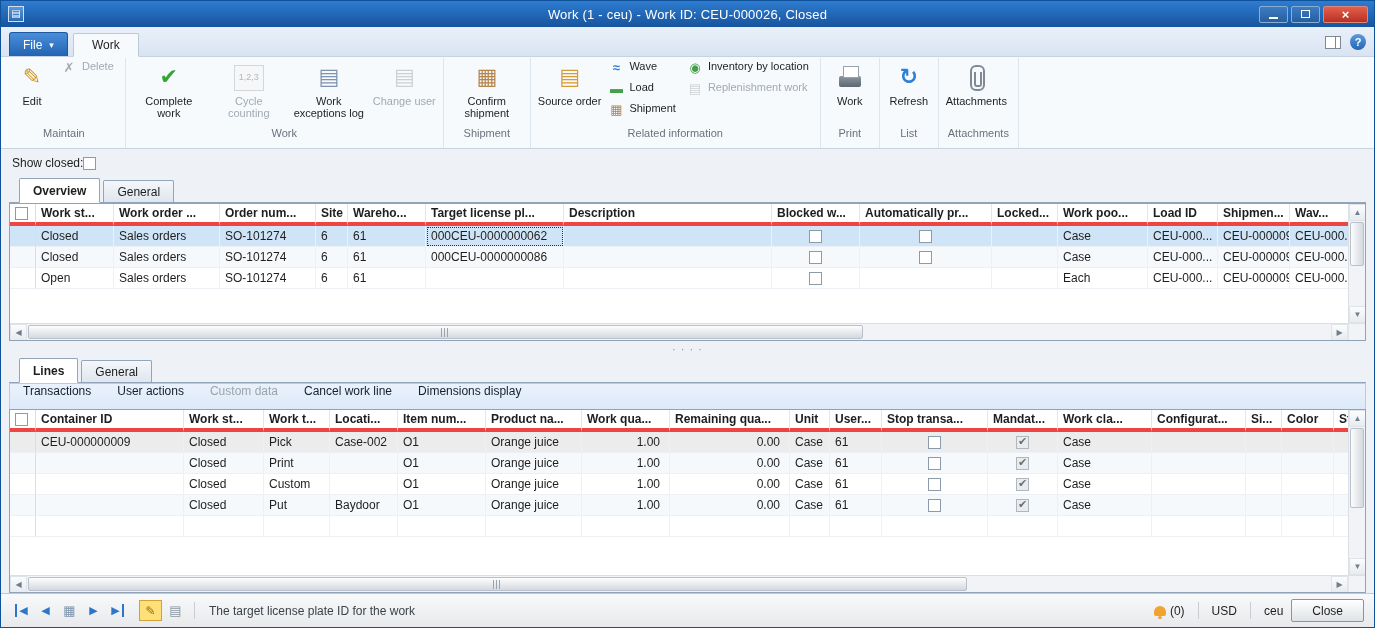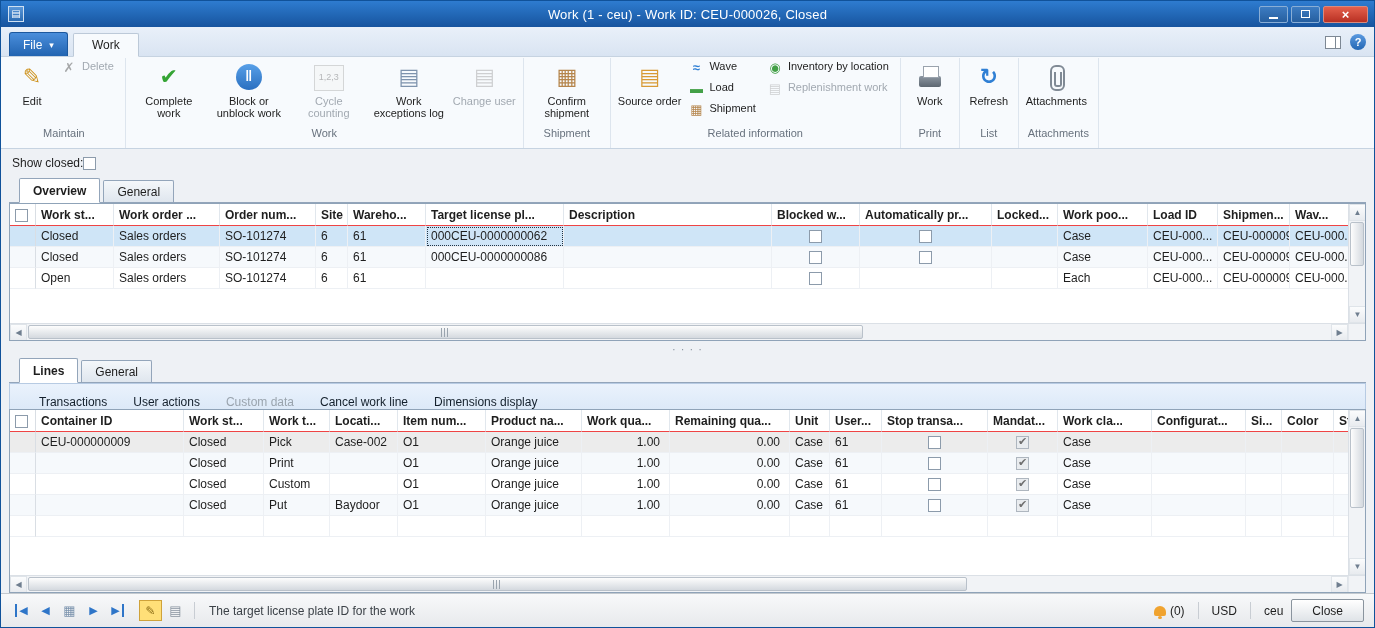--- a/index.html
+++ b/index.html
@@ -71,34 +71,34 @@
   .cb{width:13px;height:13px;display:inline-block;background:#fff;border:1px solid #8c9bab;position:relative;vertical-align:middle}
   .cb.checked::before{content:"✔";position:absolute;left:1px;top:-2px;font-size:11px;color:#6f6f6f}
   .cb.disabled{background:#e9ecef;border-color:#aeb6bf}
 
   
   .tabs{height:26px;flex:none;display:flex;align-items:flex-end;padding:0 0 0 10px;border-bottom:1px solid #93a5ba;margin:0 8px}
   .tab{height:22px;padding:0 13px;display:flex;align-items:center;margin-right:3px;border:1px solid #93a5ba;border-bottom:none;border-radius:2px 2px 0 0;background:linear-gradient(#f4f7fa,#dfe6ee);font-size:12px;cursor:default}
   .tab.active{height:25px;background:#fff;font-weight:bold;margin-bottom:-1px;border-bottom:1px solid #fff;position:relative;z-index:1}
 
   
-  .action-strip{height:26px;flex:none;margin:0 8px;background:linear-gradient(#eaf2fc,#dcE9f8);background:linear-gradient(#eaf2fc,#dce9f8);border:1px solid #b7cbe3;border-bottom:none;display:flex;align-items:flex-end;padding-left:16px}
+  .action-strip{height:26px;flex:none;margin:0 8px;background:linear-gradient(#eaf2fc,#dcE9f8);background:linear-gradient(#eaf2fc,#dce9f8);border:1px solid #b7cbe3;border-bottom:none;display:flex;align-items:flex-start;padding-left:0}
   .action-link{padding:0 13px;font-size:12px;color:#14202c;cursor:default}
   .action-link.disabled{color:#9aa4ae}
 
   
   .panel-top{flex:none;display:flex;flex-direction:column}
   .panel-top .grid{height:138px}
   .panel-bottom{flex:1;display:flex;flex-direction:column;min-height:0}
   .panel-bottom .grid{flex:1}
   .grid{margin:0 8px;border:1px solid #8fa3b8;background:#fff;display:flex;flex-direction:column;overflow:hidden}
   .grid-body{flex:1;display:flex;min-height:0}
   .table-wrap{flex:1;overflow:hidden;background:#fff}
   .grid-table{border-collapse:separate;border-spacing:0;table-layout:fixed;font-size:12px}
-  .grid-table th{height:22px;padding:2px 5px;text-align:left;font-weight:bold;background:#fff;border-right:1px solid #e1e7ed;border-bottom:1px solid #ef4444;overflow:hidden;white-space:nowrap}
+  .grid-table th{height:22px;padding:2px 5px;text-align:left;font-weight:bold;background:#fff;border-right:1px solid #e1e7ed;border-bottom:4px solid #ef4444;overflow:hidden;white-space:nowrap}
   .grid-table td{height:21px;padding:1px 5px;border-right:1px solid #edf0f4;border-bottom:1px solid #edf0f4;overflow:hidden;white-space:nowrap}
   .grid-table td.right{text-align:right;padding-right:9px}
   .grid-table td.center{text-align:center}
   .grid-table tr.selected td{background:#cfe5f7}
   .grid-table tr.active td{background:#ececec}
   .grid-table tr.alt td{background:#f6f9fc}
   .grid-table td.cell-focus{outline:1px dotted #234;outline-offset:-2px}
   .sel-col{border-right:1px solid #d9dee4 !important;text-align:center}
 
   
@@ -181,24 +181,20 @@
             <span class="rb-label">Delete</span>
           </div>
         </div>
         <div class="rb-group-label">Maintain</div>
       </div>
       <div class="rb-group">
         <div class="rb-items">
           <div class="rb-item rb-large">
             <span class="icon icon-lg i-complete-work-icon"></span>
             <span class="rb-label">Complete work</span>
-          </div>
-          <div class="rb-item rb-large">
-            <span class="icon icon-lg i-block-unblock-icon"></span>
-            <span class="rb-label">Block or unblock work</span>
           </div>
           <div class="rb-item rb-large disabled">
             <span class="icon icon-lg i-cycle-counting-icon"></span>
             <span class="rb-label">Cycle counting</span>
           </div>
           <div class="rb-item rb-large">
             <span class="icon icon-lg i-work-exceptions-log-icon"></span>
             <span class="rb-label">Work exceptions log</span>
           </div>
           <div class="rb-item rb-large disabled">

